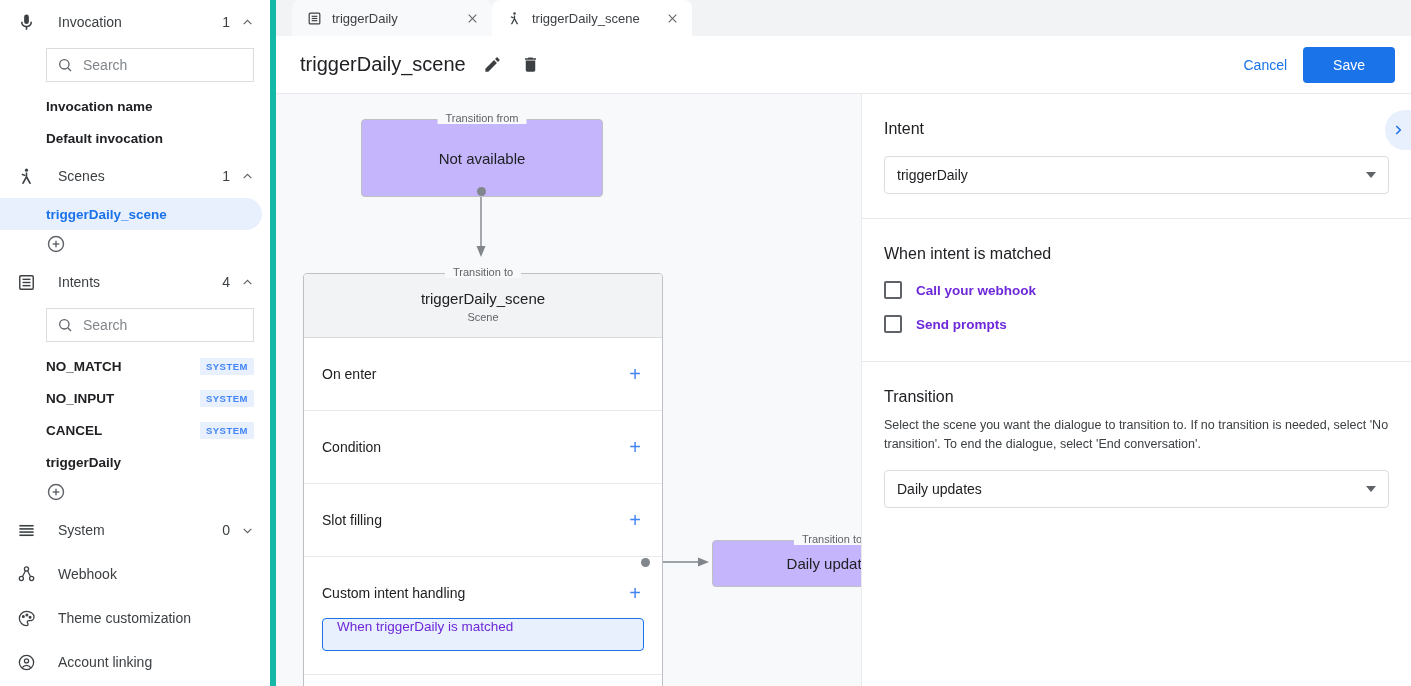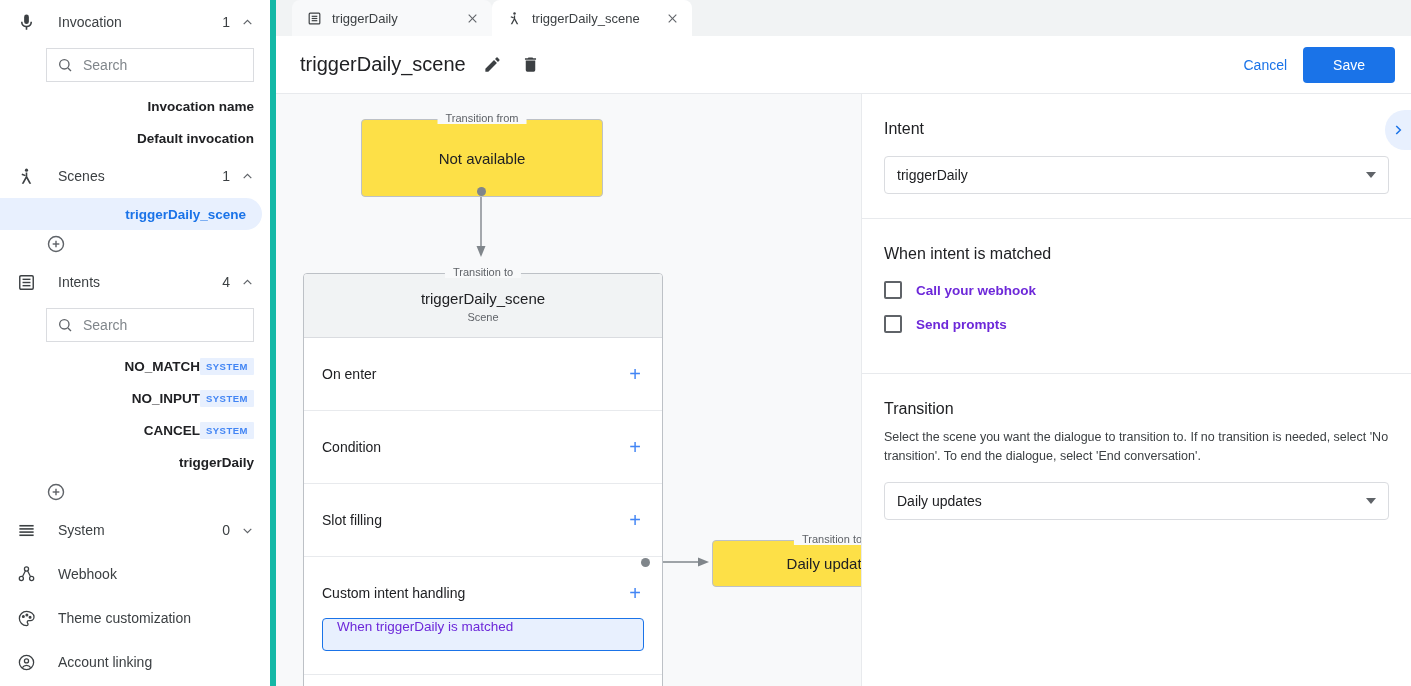--- a/index.html
+++ b/index.html
@@ -55,21 +55,21 @@
     display: flex; align-items: center;
     height: 32px; padding: 0 16px 0 46px;
     font-size: 13.5px; font-weight: bold; color: #202124;
     cursor: pointer; position: relative;
   }
   .leaf.selected {
     background: #e8f0fe; color: #1a73e8;
     border-top-right-radius: 16px; border-bottom-right-radius: 16px;
     margin-right: 8px; height: 32px;
   }
-  .leaf .leaf-text { flex: 1; white-space: nowrap; text-align: right; }
+  .leaf .leaf-text { flex: 1; white-space: nowrap; }
   .badge-system {
     background: #e8f0fe; color: #4285f4;
     font-size: 9.5px; font-weight: bold; letter-spacing: .5px;
     padding: 3px 6px; border-radius: 1px;
   }
   .add-row { padding: 4px 0 6px 46px; }
   .add-btn { width: 20px; height: 20px; color: #5f6368; cursor: pointer; display:block;}
 
   
   .main { position: relative; flex: 1; height: 686px; background: #fff; overflow: hidden; }
@@ -117,21 +117,21 @@
   .canvas {
     position: relative; width: 586px; flex: 0 0 586px;
     background: #f8f9fa; overflow: hidden;
     border-right: 1px solid #e8eaed;
   }
   .canvas-inner { position: absolute; inset: 0; }
 
   
   .node {
     position: absolute;
-    background: #fde047; border: 1px solid #bdc1c6; border-radius: 4px;
+    background: #c4b5fd; border: 1px solid #bdc1c6; border-radius: 4px;
   }
   .node-legend {
     position: absolute; top: -8px; left: 50%; transform: translateX(-50%);
     background: #f8f9fa; padding: 0 8px; font-size: 11px; color: #5f6368;
     white-space: nowrap;
   }
   .node-body { display: flex; align-items: center; justify-content: center; height: 100%; }
   .node-text { font-size: 15px; color: #202124; }
 
   .scene-card {
@@ -172,21 +172,21 @@
   .panel-h { font-size: 16px; color: #202124; margin-bottom: 18px; }
   .panel-desc { font-size: 12.5px; color: #3c4043; line-height: 1.5; margin: -8px 0 16px 0; }
   .select {
     height: 38px; border: 1px solid #dadce0; border-radius: 4px;
     display: flex; align-items: center; padding: 0 12px;
     font-size: 14px; color: #202124; cursor: pointer; background: #fff;
   }
   .select .sv { flex: 1; }
   .tri { width: 0; height: 0; border-left: 5px solid transparent; border-right: 5px solid transparent; border-top: 6px solid #5f6368; }
   .cbrow { display: flex; align-items: center; gap: 14px; margin-bottom: 16px; cursor: pointer; }
-  .cbrow:last-child { margin-bottom: 16px; }
+  .cbrow:last-child { margin-bottom: 4px; }
   .cbox { width: 18px; height: 18px; border: 2px solid #5f6368; border-radius: 2px; flex: 0 0 18px; }
   .cbl { font-size: 13.5px; font-weight: bold; color: #6d28d9; }
 
   .collapse-pill {
     position: absolute; right: 0; top: 16px;
     width: 26px; height: 40px; background: #e8f0fe;
     border-radius: 20px 0 0 20px;
     display: flex; align-items: center; justify-content: center;
     color: #1a73e8; cursor: pointer;
   }

